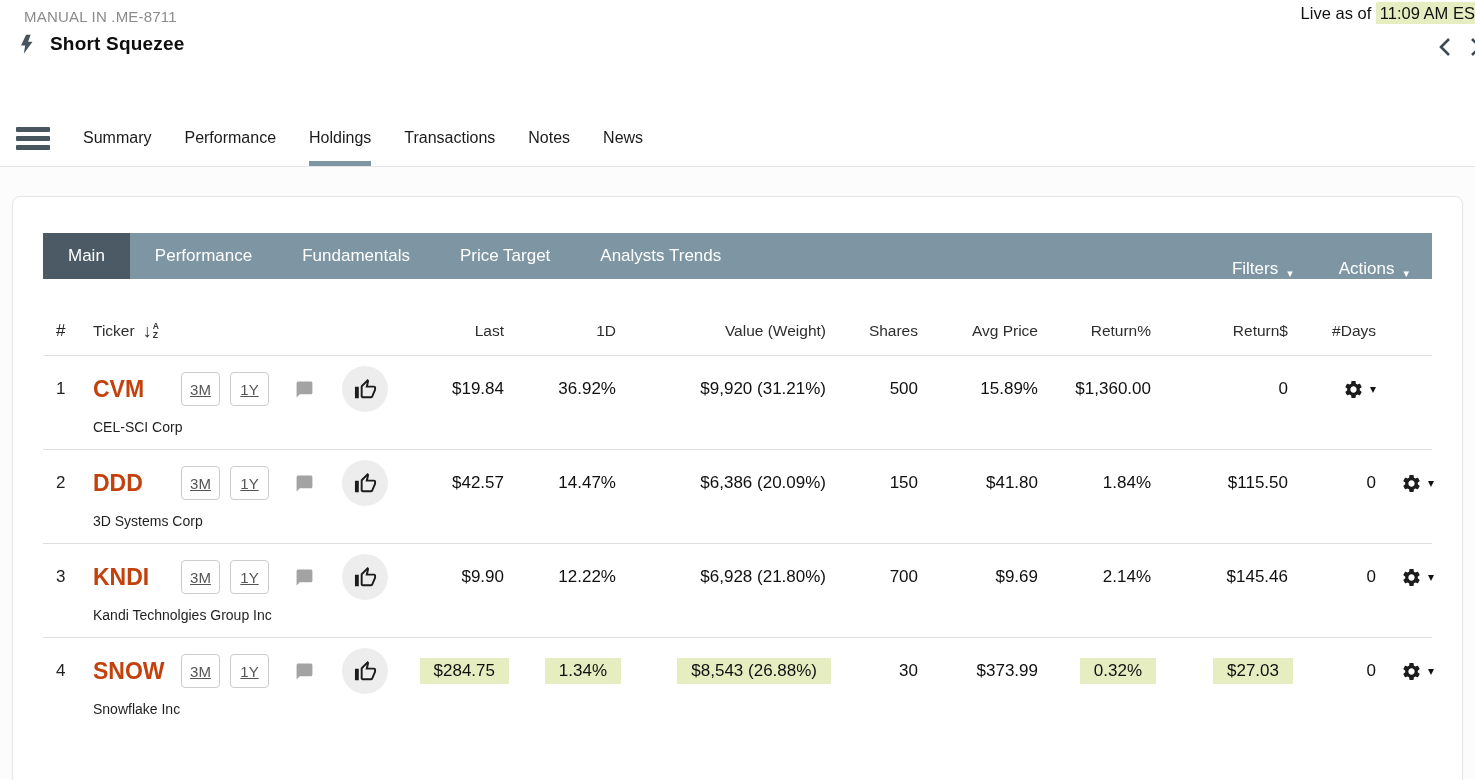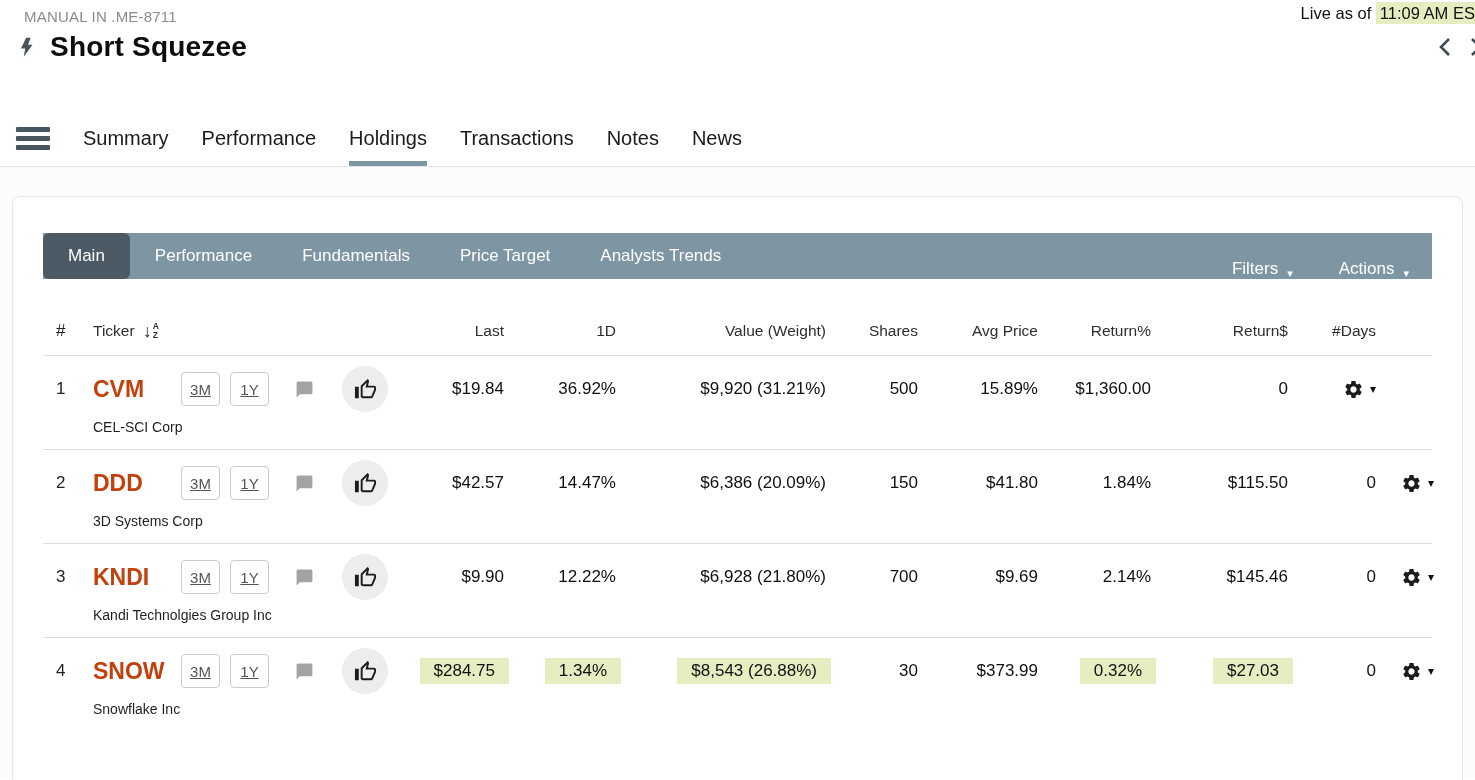--- a/index.html
+++ b/index.html
@@ -4,47 +4,47 @@
 <style>
   * { margin:0; padding:0; box-sizing:border-box; }
   html,body { width:1475px; height:780px; overflow:hidden; background:#fff;
     font-family:"Liberation Sans", sans-serif; color:#111; }
 
   
   .page-header { position:relative; padding:8px 0 0 16px; height:110px; background:#fff; }
   .portfolio-label { color:#8b8b8b; font-size:15px; letter-spacing:.2px; padding-left:8px; }
   .title-line { display:flex; align-items:center; gap:12px; margin-top:6px; }
   .bolt { width:22px; height:26px; flex:0 0 auto; }
-  .page-title { font-size:28px; font-weight:bold; color:#0d0d0d; letter-spacing:.2px; }
+  .page-title { font-size:19px; font-weight:bold; color:#0d0d0d; letter-spacing:.2px; }
   .live-line { position:absolute; top:4px; right:-14px; font-size:16.5px; color:#111; white-space:nowrap; }
   .live-time { background:var(--hl,#e6edc0); padding:2px 4px; }
   .pager { position:absolute; top:36px; right:-8px; display:flex; gap:15px; }
   .pager svg { display:block; }
 
   
   .nav-bar { display:flex; align-items:center; height:57px; border-bottom:1px solid #e4e4e4;
     padding-left:16px; background:#fff; }
   .hamburger { width:34px; display:flex; flex-direction:column; gap:4px; margin-right:33px; cursor:pointer; }
   .hamburger i { display:block; height:5px; background:#47565f; border-radius:1px; }
   .nav-tabs { display:flex; gap:33px; height:100%; align-items:stretch; }
-  .nav-tab { display:flex; align-items:center; font-size:20px; color:#1b1b1b;
+  .nav-tab { display:flex; align-items:center; font-size:16px; color:#1b1b1b;
     border-bottom:5px solid transparent; padding-top:5px; cursor:pointer; }
   .nav-tab.active { border-bottom-color:var(--slate,#7e96a3); }
 
   
   .content { background:#fcfcfc; height:612px; padding-top:29px; }
   .card { margin-left:12px; width:1451px; height:640px; background:#fff;
     border:1px solid #e7e7e7; border-radius:8px; padding:36px 30px 0 30px;
     box-shadow:0 1px 3px rgba(0,0,0,.04); }
 
   
   .card-tabs { display:flex; align-items:stretch; height:46px; background:var(--slate,#7e96a3);
     color:#fff; font-size:17px; }
   .card-tab { display:flex; align-items:center; padding:0 25px; cursor:pointer; }
-  .card-tab.active { background:var(--slate-dark,#4b5a64);border-radius:6px; }
+  .card-tab.active { background:var(--slate-dark,#4b5a64); }
   .card-tabs .spacer { flex:1; }
   .menu-btn { display:flex; align-items:flex-end; gap:9px; padding:0 23px; cursor:pointer; }
   .menu-btn .caret { font-size:11px; line-height:1; }
 
   
   .grid-cols { display:grid;
     grid-template-columns:50px 328px 83px 112px 210px 92px 120px 113px 137px 88px 58px; }
   .thead { padding:42px 0 14px; border-bottom:1px solid #e0e0e0; font-size:15.5px; color:#2e2e2e; }
   .th { display:flex; align-items:center; }
   .th.right { justify-content:flex-end; text-align:right; }

